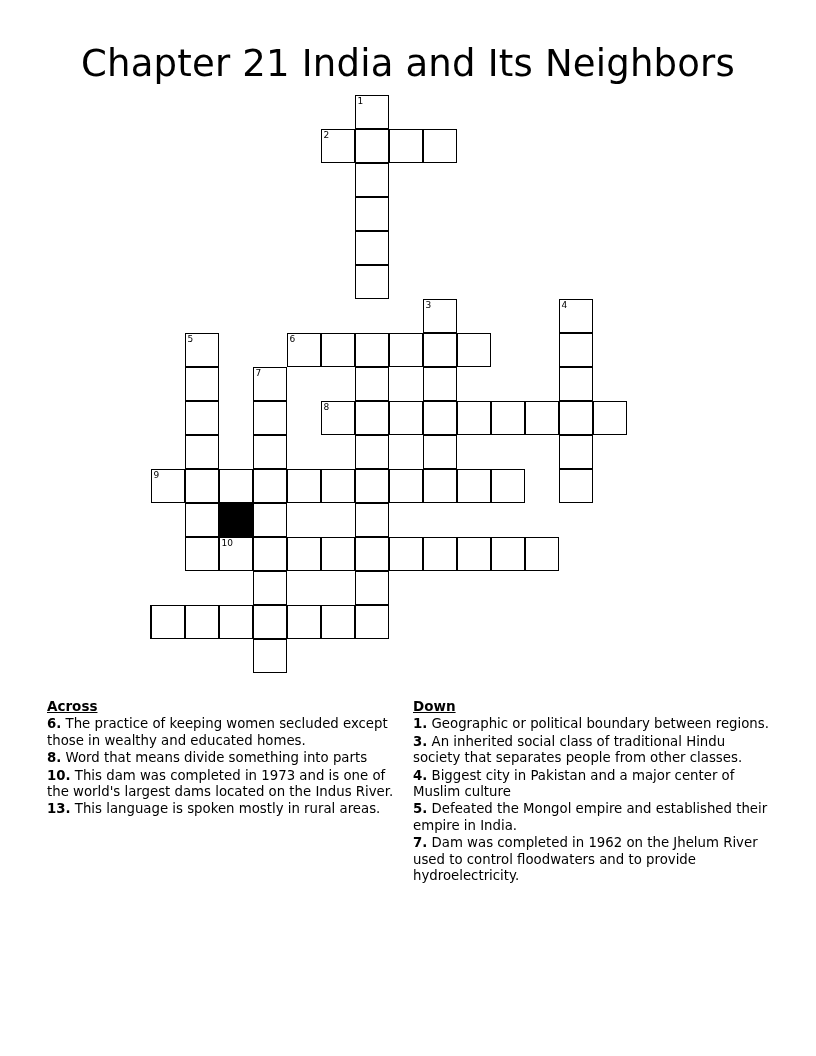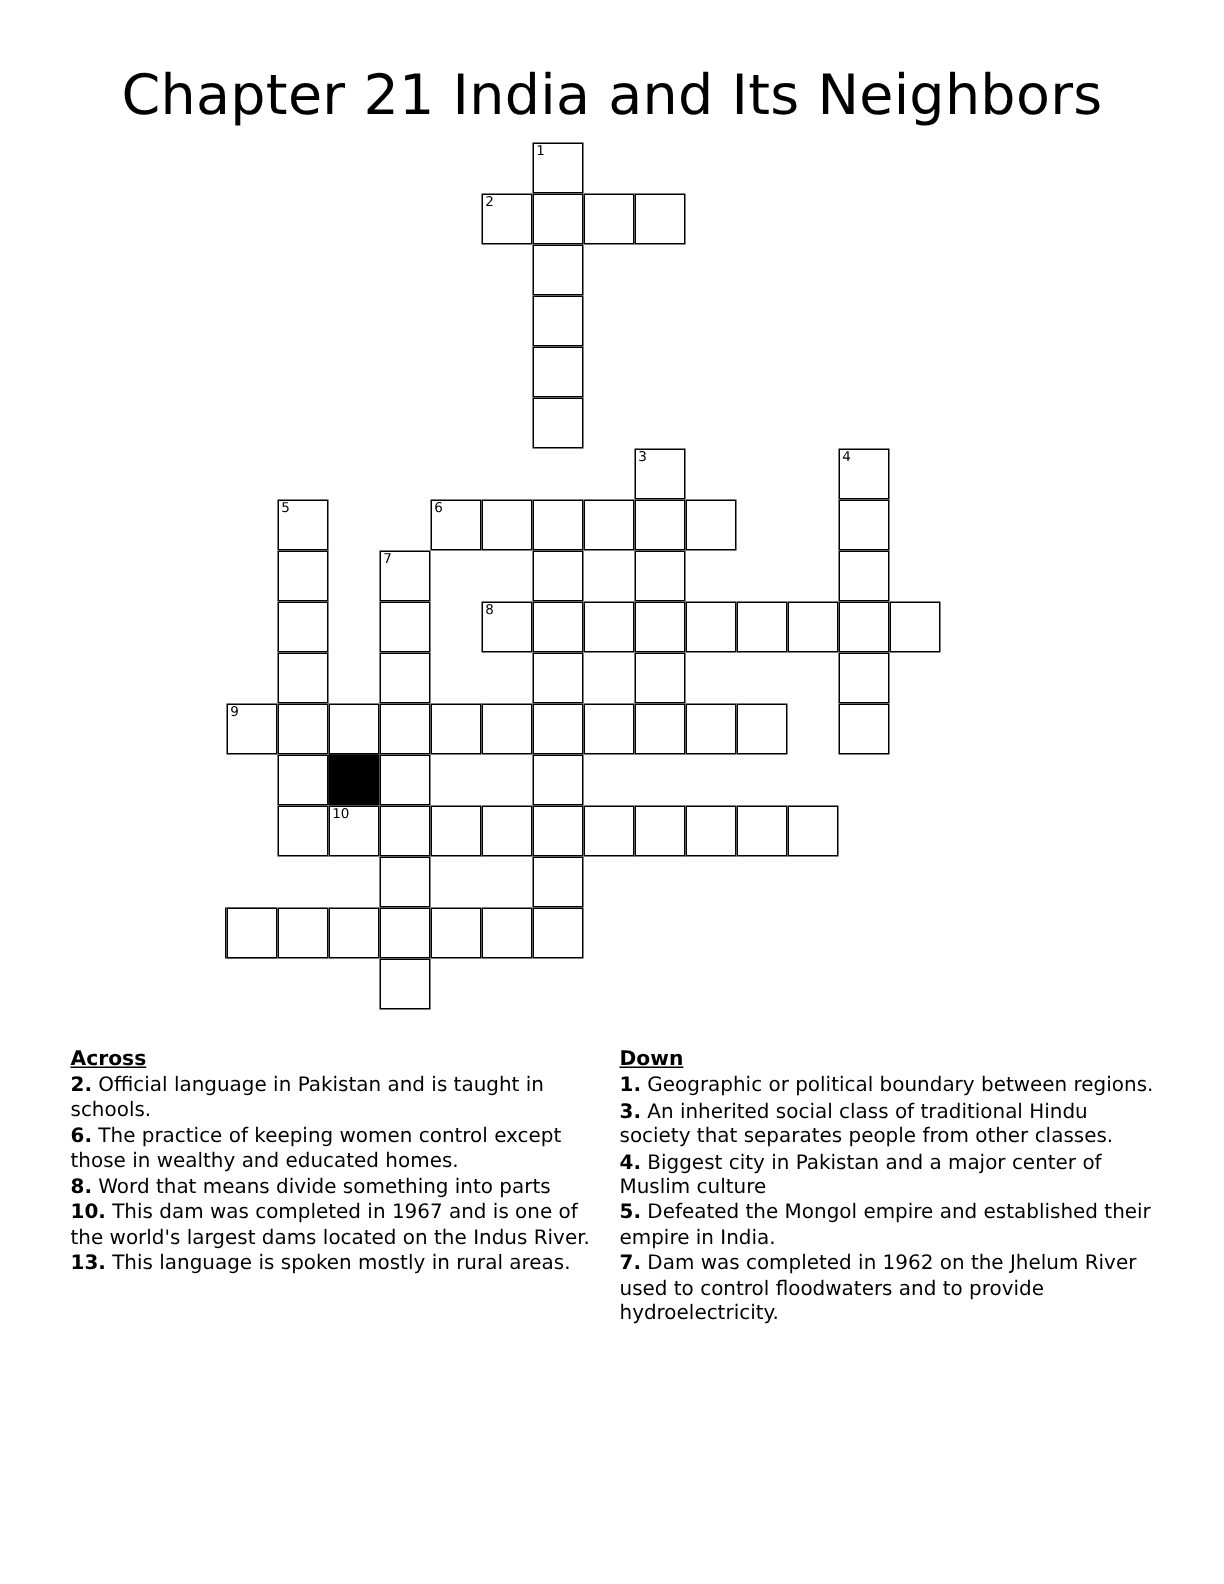--- a/index.html
+++ b/index.html
@@ -178,24 +178,23 @@
     <div class="cell" style="left: 287px; top: 510px;"></div>
     <div class="cell" style="left: 321px; top: 510px;"></div>
     <div class="cell" style="left: 355px; top: 510px;"></div>
     <div class="cell" style="left: 253px; top: 544px;"></div>
   </div>
 
 <div id="clues">
   <div class="clue-col" id="col-across">
     <span class="clue-head">Across</span>
     <div id="across-list">
-        <p class="clue"><span class="cnum">2.</span><span> Official language in Pakistan and is taught in schools.</span></p>
-        <p class="clue"><span class="cnum">6.</span><span> The practice of keeping women control except those in wealthy and educated homes.</span></p>
+        <p class="clue"><span class="cnum">6.</span><span> The practice of keeping women secluded except those in wealthy and educated homes.</span></p>
         <p class="clue"><span class="cnum">8.</span><span> Word that means divide something into parts</span></p>
-        <p class="clue"><span class="cnum">10.</span><span> This dam was completed in 1967 and is one of the world's largest dams located on the Indus River.</span></p>
+        <p class="clue"><span class="cnum">10.</span><span> This dam was completed in 1973 and is one of the world's largest dams located on the Indus River.</span></p>
         <p class="clue"><span class="cnum">13.</span><span> This language is spoken mostly in rural areas.</span></p>
       </div>
   </div>
   <div class="clue-col" id="col-down">
     <span class="clue-head">Down</span>
     <div id="down-list">
         <p class="clue"><span class="cnum">1.</span><span> Geographic or political boundary between regions.</span></p>
         <p class="clue"><span class="cnum">3.</span><span> An inherited social class of traditional Hindu society that separates people from other classes.</span></p>
         <p class="clue"><span class="cnum">4.</span><span> Biggest city in Pakistan and a major center of Muslim culture</span></p>
         <p class="clue"><span class="cnum">5.</span><span> Defeated the Mongol empire and established their empire in India.</span></p>

